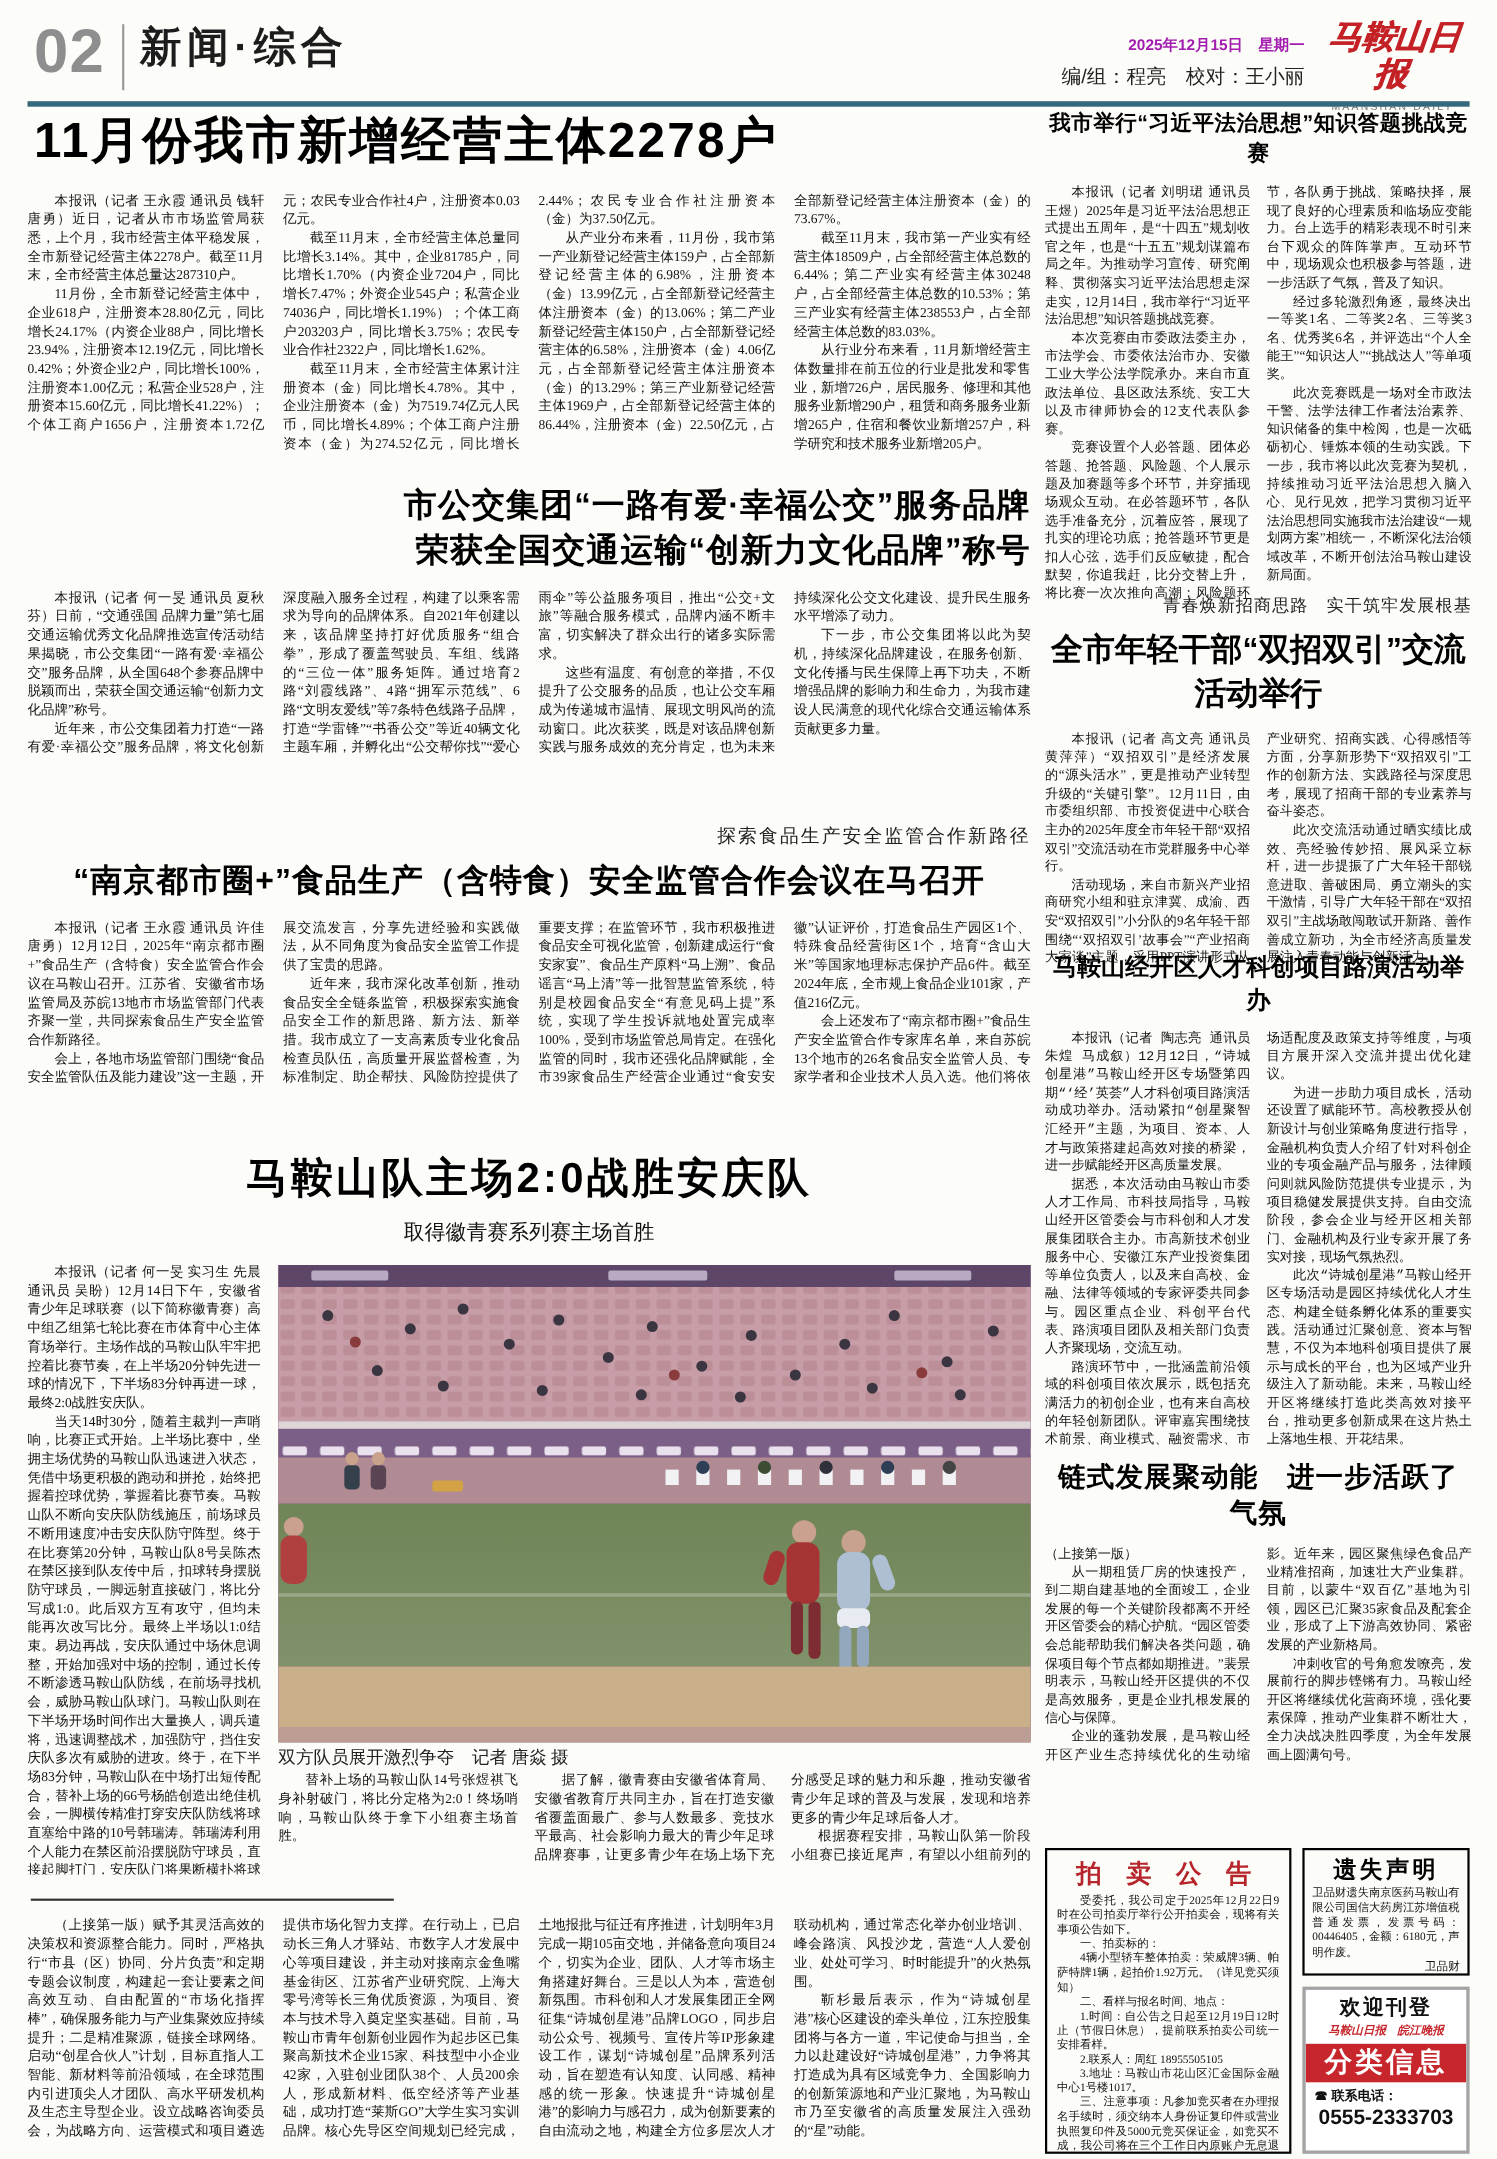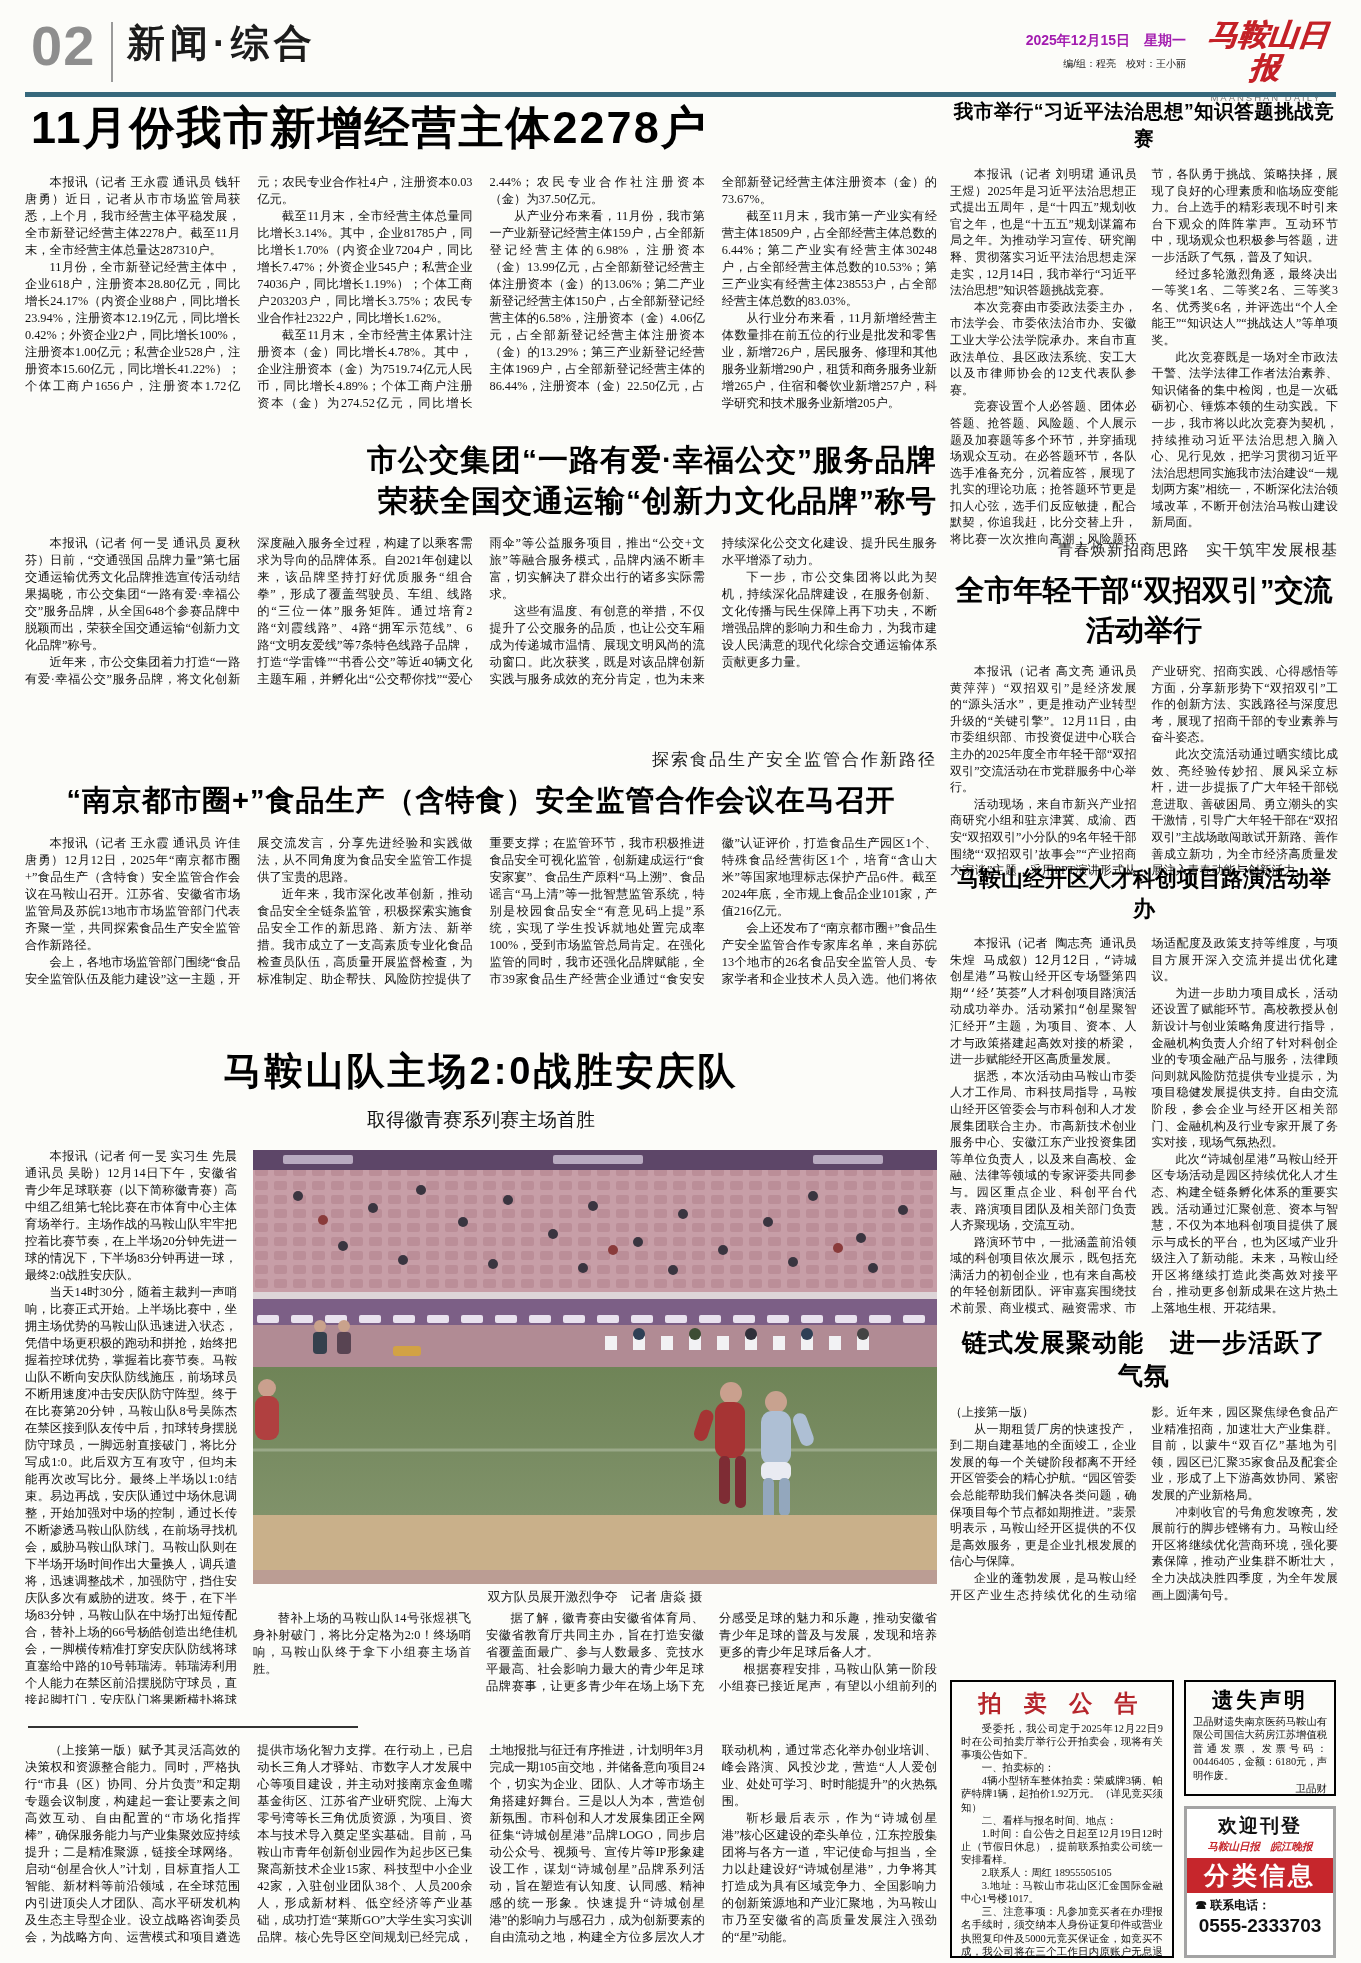--- a/index.html
+++ b/index.html
@@ -7,21 +7,21 @@
   .page { position:relative; width:1361px; height:1963px; margin:0 auto; background:#fcfcf9;
           font-family:"Liberation Serif","DejaVu Serif",serif; color:#111; overflow:hidden; }
 
   
   .header { position:absolute; left:25px; top:16px; width:1311px; height:74px; }
   .pageno { position:absolute; left:6px; top:2px; font:bold 56px/1 "Liberation Sans","DejaVu Sans",sans-serif; color:#8e8e8e; letter-spacing:1px;}
   .pagebar { position:absolute; left:86px; top:6px; width:2px; height:60px; background:#9a9a9a; }
   .section-title { position:absolute; left:102px; top:8px; font:bold 38px/1 "Liberation Sans","DejaVu Sans",sans-serif; color:#1c1c1c; letter-spacing:5px; }
   .hd-right { position:absolute; right:150px; top:16px; text-align:right; font-family:"Liberation Sans",sans-serif;}
   .dateline { font-size:14px; font-weight:bold; color:#a21caf; }
-  .credits  { font-size:10px; color:#222; margin-top:7px; }
+  .credits  { font-size:18px; color:#222; margin-top:7px; }
   .masthead { position:absolute; right:0; top:2px; width:140px; text-align:center; }
   .masthead-cn { font:bold italic 30px/1.1 "Liberation Sans",sans-serif; color:#c42127; transform:skewX(-6deg); text-shadow:1px 0 #c42127; }
   .masthead-en { margin-top:8px; font-size:9.5px; letter-spacing:2px; color:#777; font-family:"Liberation Sans",sans-serif; }
   .header-rule { position:absolute; left:25px; top:92px; width:1311px; height:5px; background:#36687c; }
 
   
   .story { position:absolute; }
   .hl { font-family:"Liberation Sans","DejaVu Sans",sans-serif; font-weight:bold; color:#000; text-align:center; }
   .kicker { font-family:"Liberation Sans",sans-serif; text-align:right; color:#222; }
   .body { text-align:justify; overflow:hidden; }
@@ -45,21 +45,21 @@
   .food .kicker { font-size:17px; letter-spacing:2px; }
   .food .hl { font-size:29px; margin-top:10px; letter-spacing:1px; }
   .food .body { margin-top:14px; height:162px; }
 
   .soccer { left:25px; top:1046px; width:912px; height:660px; }
   .soccer .hl { font-size:38px; letter-spacing:3px; }
   .soccer .subtitle { font-size:19px; margin-top:10px; text-align:center; font-family:"Liberation Sans",sans-serif; }
   .soccer-left { position:absolute; left:0; top:102px; width:212px; height:556px; overflow:hidden; }
   .photo-wrap { position:absolute; left:228px; top:104px; width:684px; height:434px; background:#857; }
   .photo-wrap svg { display:block; }
-  .caption { position:absolute; left:228px; top:542px; width:684px; text-align:center; font-size:13px; color:#222; }
+  .caption { position:absolute; left:228px; top:542px; width:684px; text-align:left; font-size:16px; color:#222; }
   .soccer-bottom { position:absolute; left:228px; top:564px; width:684px; height:96px; overflow:hidden; }
 
   .left-divider { position:absolute; left:28px; top:1726px; width:330px; height:2px; background:#333; }
   .contstory { left:25px; top:1742px; width:912px; }
   .contstory .body { height:216px; }
 
   
   .law { left:950px; top:98px; width:388px; }
   .law .hl { font-size:19.5px; letter-spacing:0.5px; }
   .law .body { margin-top:14px; height:392px; }

